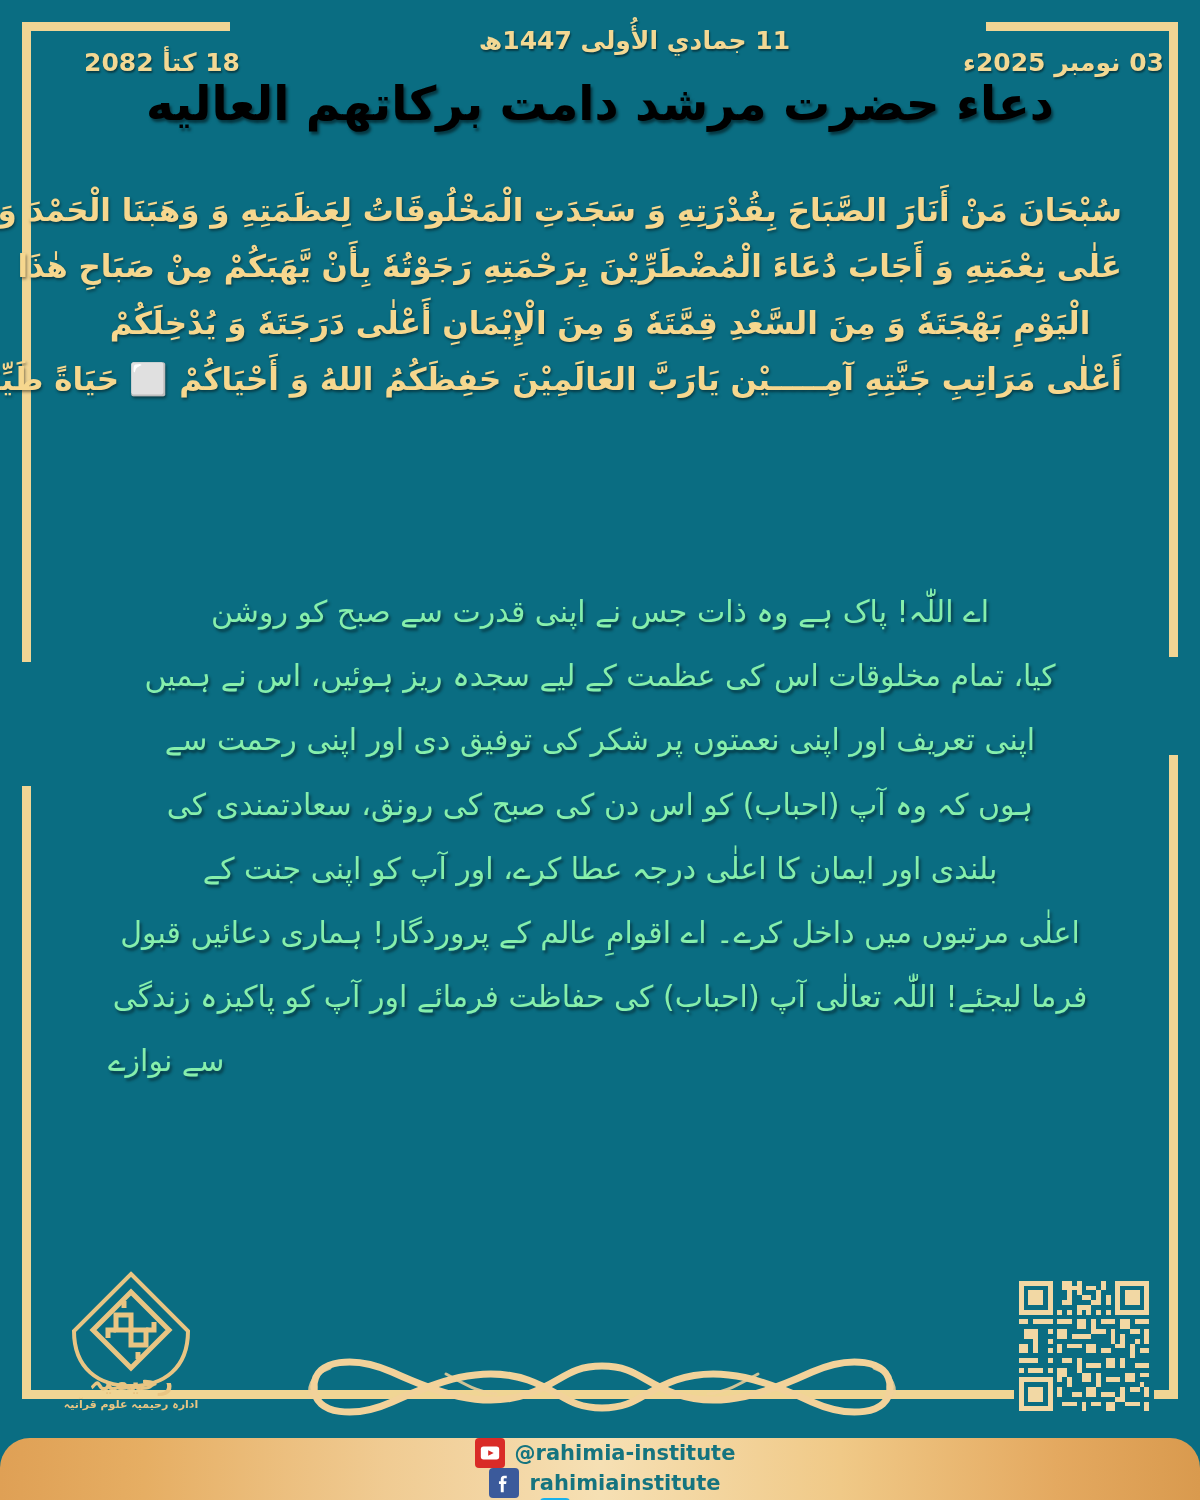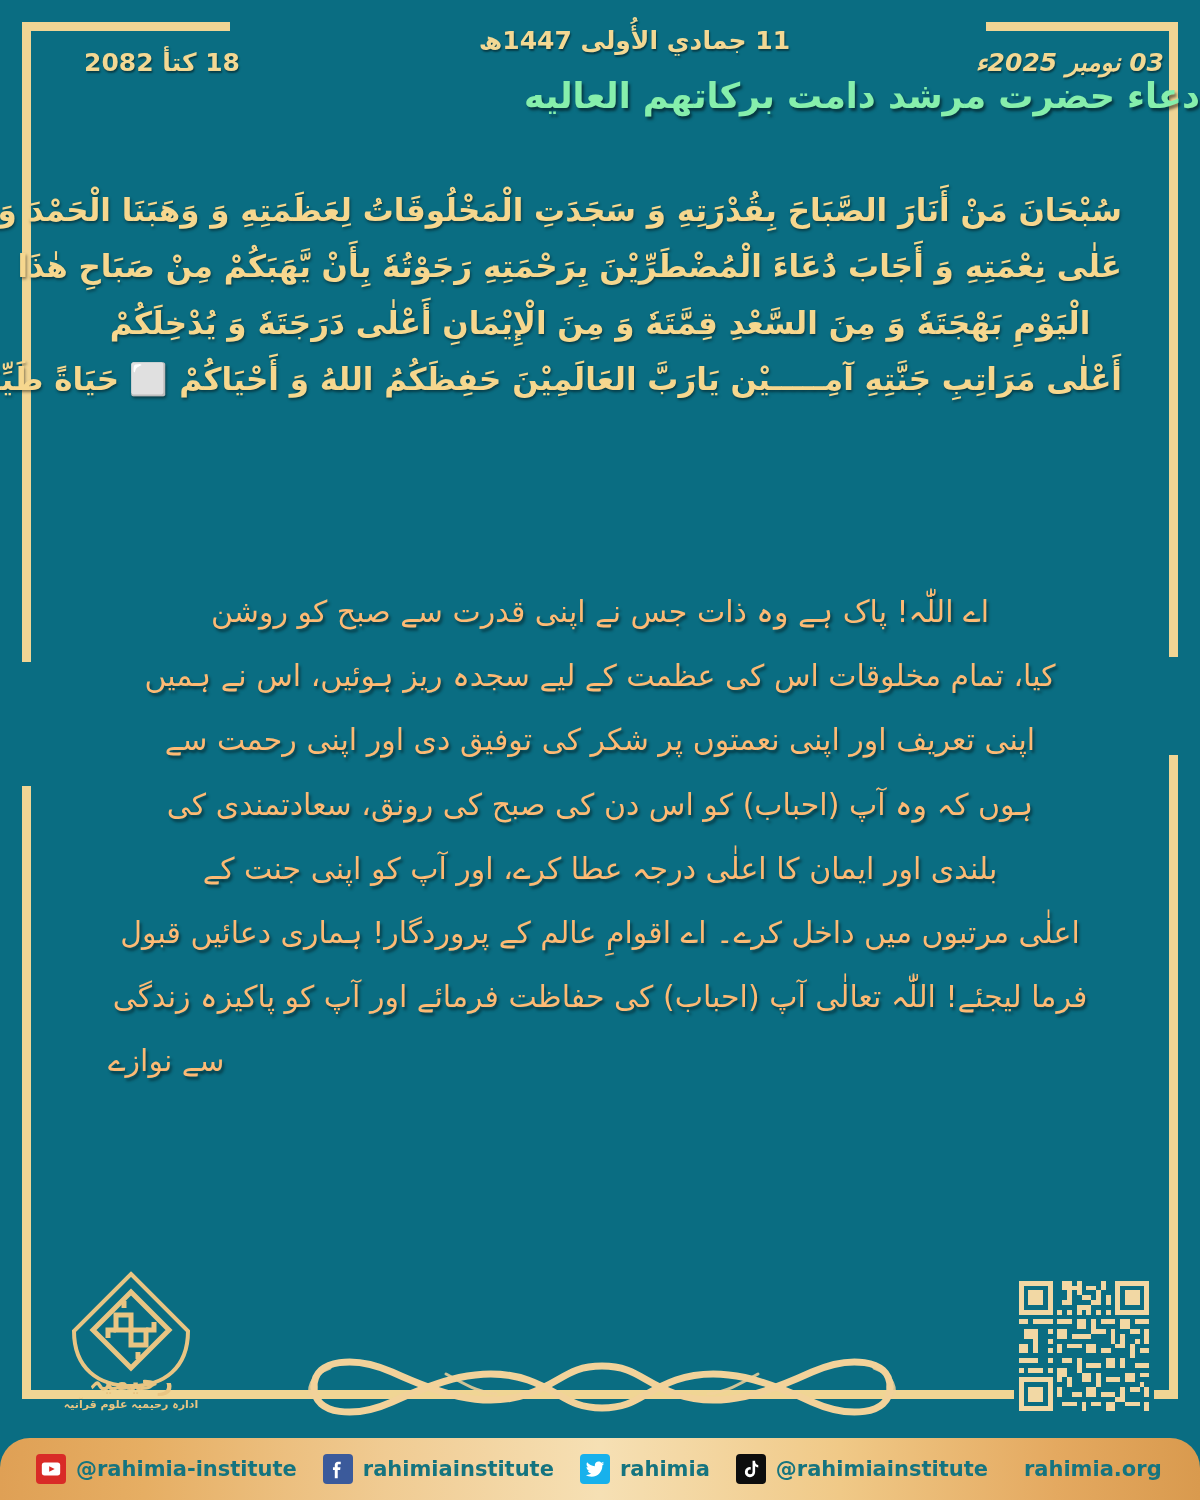--- a/index.html
+++ b/index.html
@@ -55,33 +55,33 @@
     color: #f3d893;
     font-family: "DejaVu Sans", "Liberation Sans", sans-serif;
     font-size: 25px;
     font-weight: 700;
     white-space: nowrap;
     direction: rtl;
     text-shadow: 1px 2px 2px rgba(0,0,0,.45);
   }
   .date-left  { left: 72px;  top: 22px; }
   .date-mid   { left: 0; right: 0; top: 0; text-align: center; padding-left: 45px; }
-  .date-right { right: 48px; top: 22px; font-style: italic; }
+  .date-right { right: 48px; top: 22px; }
 
   
   .title {
     position: absolute;
     top: 76px;
     left: 0;
     width: 1200px;
-    text-align: right;
+    text-align: center;
     direction: rtl;
-    color: #86efac;
+    color: #000000;
     font-family: "DejaVu Sans", "Liberation Sans", sans-serif;
-    font-size: 35px;
+    font-size: 47px;
     font-weight: 700;
     letter-spacing: 1px;
     text-shadow: 2px 3px 3px rgba(0,0,0,.5);
   }
 
   
   .arabic-block {
     position: absolute;
     top: 182px;
     left: 78px;
@@ -98,21 +98,21 @@
   .arabic-block .aline { display: block; white-space: nowrap; }
 
   
   .urdu-block {
     position: absolute;
     top: 580px;
     left: 108px;
     width: 984px;
     direction: rtl;
     text-align: center;
-    color: #fdba74;
+    color: #86efac;
     font-family: "DejaVu Sans", "Liberation Sans", sans-serif;
     font-size: 30px;
     font-weight: 400;
     line-height: 2.14;
     text-shadow: 2px 3px 3px rgba(0,0,0,.45);
   }
   .urdu-block .uline { display: block; white-space: nowrap; }
   .urdu-block .uline.last { text-align: left; }
 
   
@@ -150,20 +150,21 @@
     width: 1200px;
     height: 62px;
     border-radius: 30px 30px 0 0;
     background: linear-gradient(90deg,
         #dfa055 0%, #e6ae63 12%, #f0cb92 32%, #f6e0b4 50%,
         #f0c987 70%, #e4a960 88%, #d99a4e 100%);
     display: flex;
     align-items: center;
     padding-left: 36px;
     box-sizing: border-box;
+    flex-direction: column;
   }
   .social {
     display: flex;
     align-items: center;
     margin-right: 26px;
     white-space: nowrap;
   }
   .sico {
     width: 30px;
     height: 30px;

